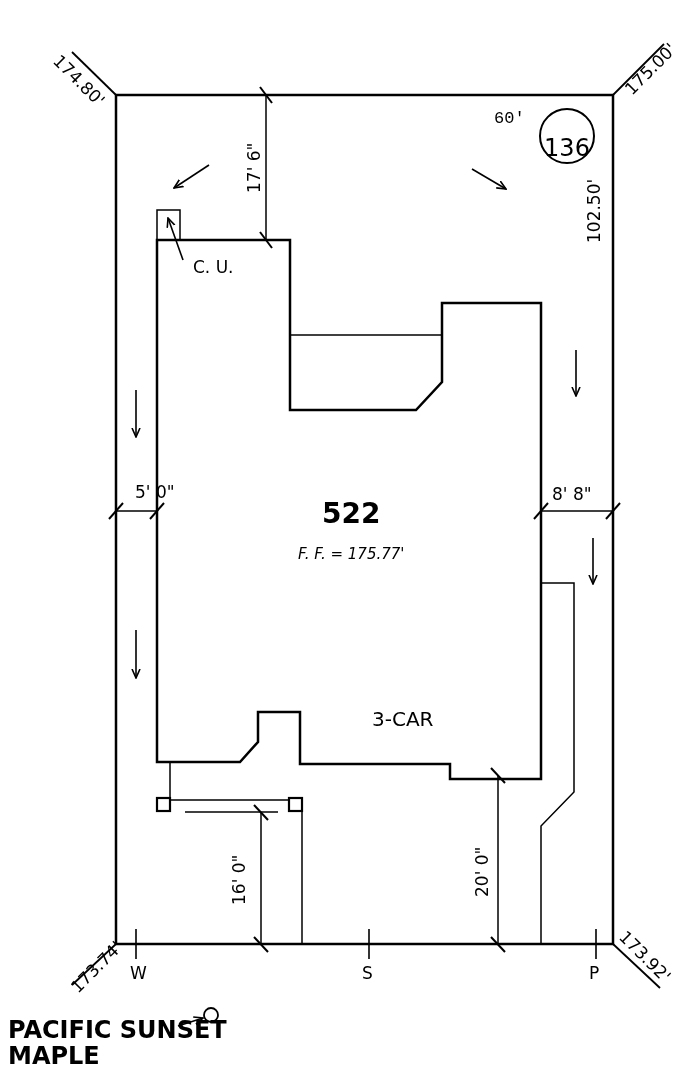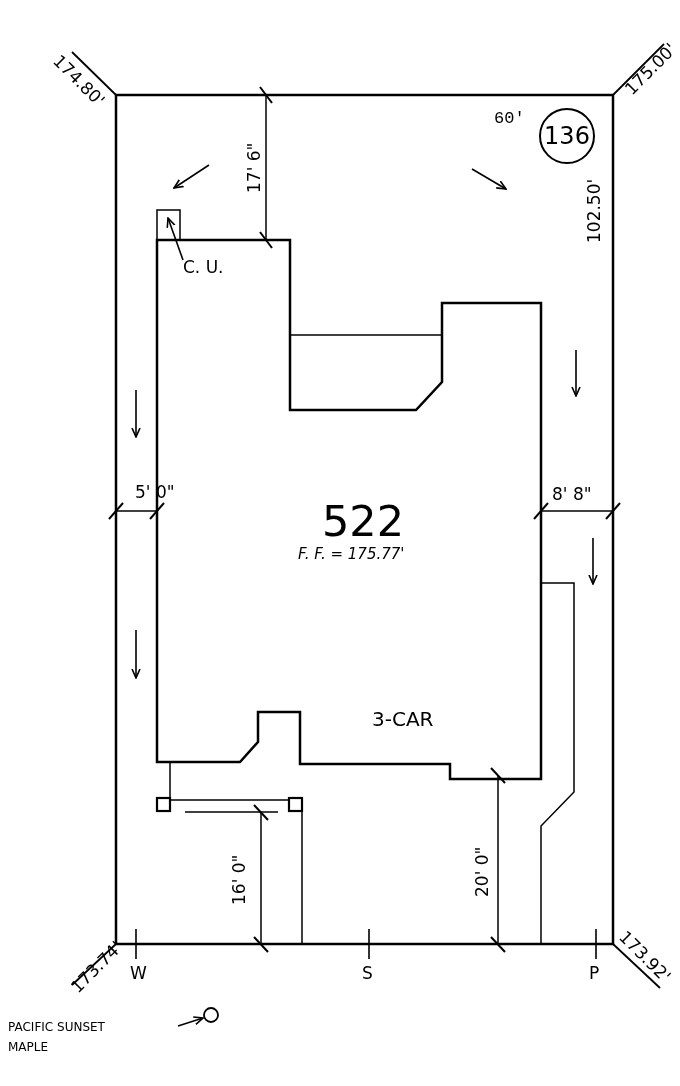--- a/index.html
+++ b/index.html
@@ -4,28 +4,28 @@
 <style>
   html, body { margin: 0; padding: 0; background: #ffffff; }
   body { width: 680px; height: 1086px; position: relative; overflow: hidden; }
   #plan { position: absolute; left: 0; top: 0; width: 680px; height: 1086px; }
   .lbl { position: absolute; font-family: "DejaVu Sans", sans-serif; color: #000; white-space: nowrap; line-height: 1; }
   .corner { font-size: 17px; }
   .dim { font-size: 17px; }
   .lot-badge {
     position: absolute; left: 539px; top: 108px; width: 56px; height: 56px;
     border: 2.5px solid #000; border-radius: 50%; box-sizing: border-box;
-    display: flex; align-items: center; justify-content: center;
+    display: flex; align-items: flex-end; justify-content: center;
     font-family: "DejaVu Sans", sans-serif; font-size: 24px;
   }
-  .plan-num { font-family: "DejaVu Sans", sans-serif; font-size: 43px; font-weight: normal; }
+  .plan-num { font-family: "DejaVu Sans", sans-serif; font-size: 28px; font-weight: bold; }
   .ff { font-size: 15px; font-style: italic; }
   .garage { font-size: 20px; margin-top: 15px; }
   .util { font-size: 17px; }
-  .tree-label { font-size: 12px; line-height: 20px; white-space: pre; }
+  .tree-label { font-size: 24px; line-height: 26px; white-space: pre; font-weight: bold; }
   .mark { font-size: 17px; }
 </style>
 </head>
 <body>
 
 <svg id="plan" viewBox="0 0 680 1086" xmlns="http://www.w3.org/2000/svg">
   <defs>
     <marker id="ah" markerWidth="10" markerHeight="10" refX="9" refY="5" orient="auto" markerUnits="userSpaceOnUse">
       <path d="M0,1 L9,5 L0,9" fill="none" stroke="#000" stroke-width="1.6"></path>
     </marker>
@@ -113,20 +113,20 @@
 
 <div class="lbl dim" style="left:246px;top:193px;transform:rotate(-90deg);transform-origin:left top;">17' 6"</div>
 <div class="lbl dim" style="left:135px;top:484px;">5' 0"</div>
 <div class="lbl dim" style="left:552px;top:486px;">8' 8"</div>
 <div class="lbl dim" style="left:231px;top:905px;transform:rotate(-90deg);transform-origin:left top;">16' 0"</div>
 <div class="lbl dim" style="left:474px;top:897px;transform:rotate(-90deg);transform-origin:left top;">20' 0"</div>
 
 <div class="lbl plan-num" style="left:322px;top:500px;">522</div>
 <div class="lbl ff" style="left:298px;top:547px;">F. F. = 175.77'</div>
 <div class="lbl garage" style="left:372px;top:694px;">3-CAR</div>
-<div class="lbl util" style="left:183px;top:259px;">C. U.</div>
+<div class="lbl util" style="left:193px;top:259px;">C. U.</div>
 
 <div class="lbl mark" style="left:130px;top:965px;">W</div>
 <div class="lbl mark" style="left:362px;top:965px;">S</div>
 <div class="lbl mark" style="left:589px;top:965px;">P</div>
 
 <div class="lbl tree-label" style="left:8px;top:1017px;">PACIFIC SUNSET
 MAPLE</div>
 
 </body></html>

